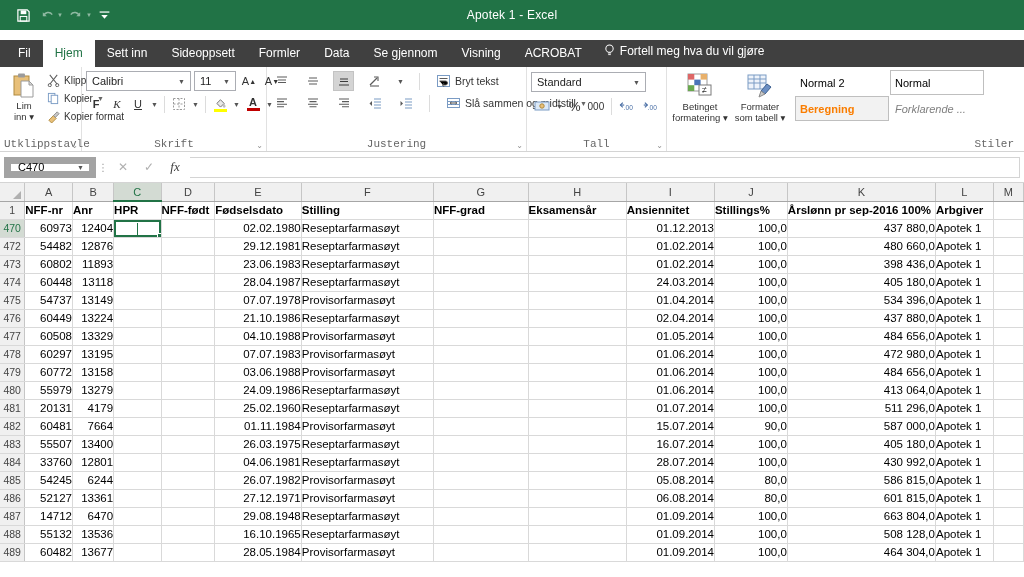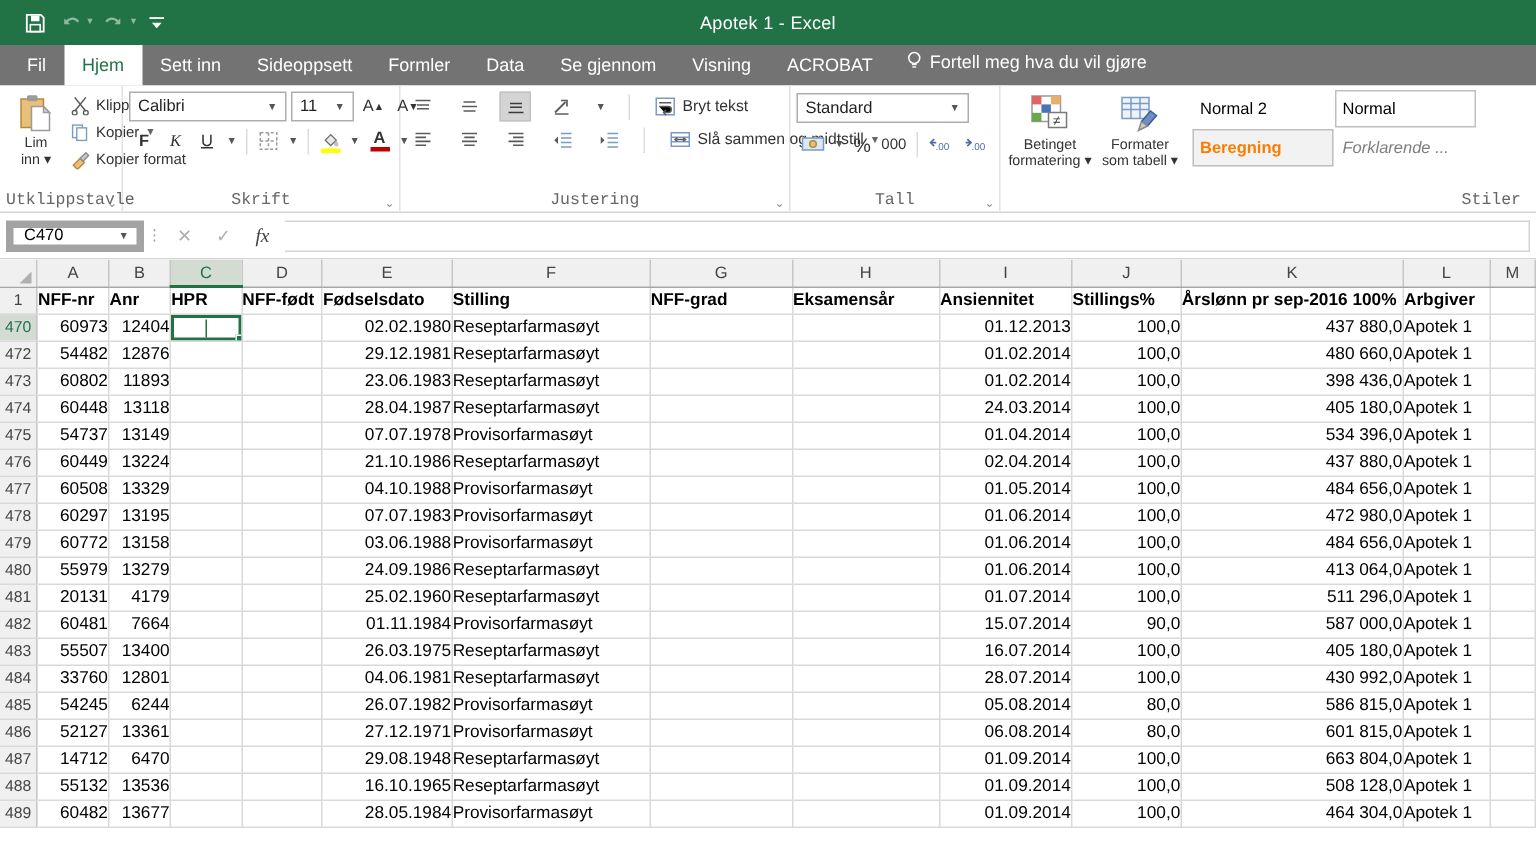--- a/index.html
+++ b/index.html
@@ -21,22 +21,22 @@
   .qat-btn.dim { color: #8fb9a2; }
   .qat-btn svg { display: block; }
   .qat-caret { font-size: 6px; line-height: 1; margin-left: -3px; color: #8fb9a2; }
   .app-title {
     position: absolute; left: 0; right: 0; text-align: center;
     color: #ffffff; font-size: 12px; letter-spacing: .2px;
     pointer-events: none;
   }
   
   .tabbar {
-    height: 27px; background: #737373; display: flex; align-items: flex-end;
-    padding-left: 6px; position: relative;
+    height: 27px; background: #404040; display: flex; align-items: flex-end;
+    padding-left: 6px; position: relative; margin-top: 10px;
   }
   .tab {
     font-size: 12px; color: #ffffff; padding: 4px 12px 5px 12px;
     height: 27px; display: flex; align-items: center; white-space: nowrap;
   }
   .tab.active { background: #ffffff; color: #217346; }
   .tellme {
     display: flex; gap: 5px; color: #ffffff;
     font-size: 12px; padding: 4px 10px 5px 10px; height: 27px; white-space: nowrap;
   }
@@ -125,21 +125,21 @@
   }
   .gcell.normal2 { border-color: #ffffff; }
   .gcell.beregning { color: #fa7d00; font-weight: bold; background: #f2f2f2; }
   .gcell.forklarende { color: #7f7f7f; font-style: italic; border-color: #ffffff; }
   
   .fxbar {
     height: 31px; background: #ffffff; display: flex; align-items: center;
     border-bottom: 1px solid #d4d4d4; padding: 0 4px;
   }
   .namebox {
-    width: 92px; height: 21px; border: 5px solid #a3a3a3; background: #fff;
+    width: 92px; height: 21px; border: 7px solid #a3a3a3; background: #fff;
     display: flex; align-items: center; padding: 0 2px 0 7px; font-size: 11px; color: #000; gap: 24px;
   }
   .namebox .nval { flex: 1; }
   .namebox .carr { font-size: 7px; color: #555; padding-right: 3px; }
   .dots { width: 14px; text-align: center; color: #9a9a9a; font-size: 10px; letter-spacing: 0; }
   .fxbtns { display: flex; align-items: center; gap: 0; }
   .fxb { width: 26px; height: 21px; display: flex; align-items: center; justify-content: center;
     font-size: 12px; color: #b0b0b0; }
   .fxb.fx { color: #404040; font-style: italic; font-family: "Liberation Serif", serif; font-size: 13px; }
   .fxinput {

